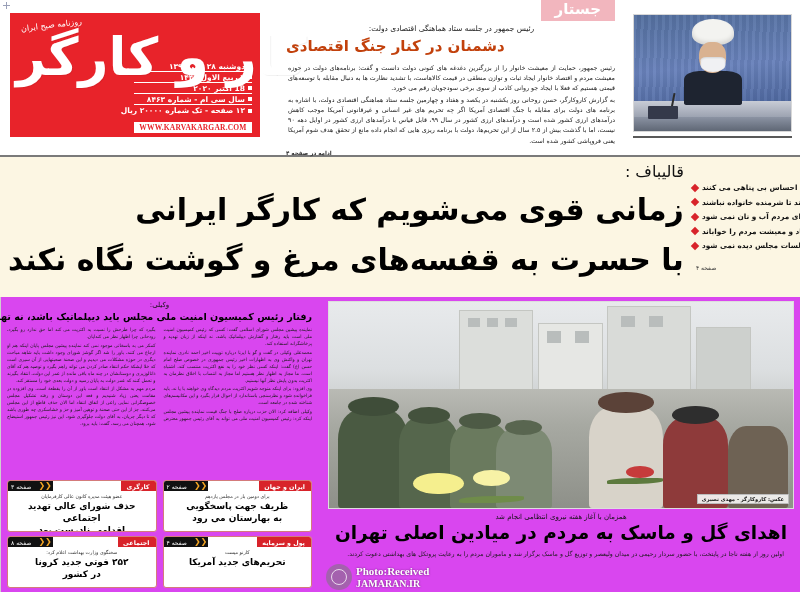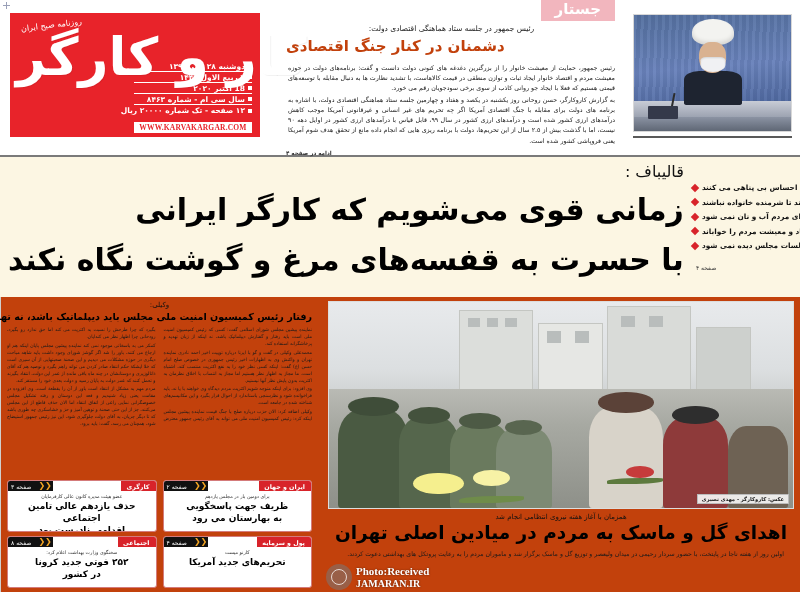--- a/index.html
+++ b/index.html
@@ -331,21 +331,21 @@
     text-align: left;
     margin-top: 8px;
     padding-left: 4px;
   }
 
   
   .bottom {
     display: flex;
     flex-direction: row-reverse;
     height: 295px;
-    background: #c2410c;
+    background: #d946ef;
   }
 
   
   .right-col {
     width: 320px;
     padding: 4px 8px 4px 6px;
     display: flex;
     flex-direction: column;
     border-left: 1px solid #cfcfcf;
   }
@@ -734,21 +734,21 @@
         </div>
 
         <div class="cat-box">
           <div class="cat-head">
             <div class="cat-name">کارگری</div>
             <div class="cat-spacer"></div>
             <div class="cat-chev">❮❮</div>
             <div class="cat-page">صفحه ۳</div>
           </div>
           <div class="cat-kicker">عضو هیئت مدیره کانون عالی کارفرمایان</div>
-          <div class="cat-title">حذف یازدهم عالی تامین اجتماعی</div>
+          <div class="cat-title">حذف شورای عالی تهدید اجتماعی</div>
           <div class="cat-title">اقدامی نادرست بود</div>
         </div>
 
         <div class="cat-box">
           <div class="cat-head">
             <div class="cat-name">پول و سرمایه</div>
             <div class="cat-spacer"></div>
             <div class="cat-chev">❮❮</div>
             <div class="cat-page">صفحه ۴</div>
           </div>

